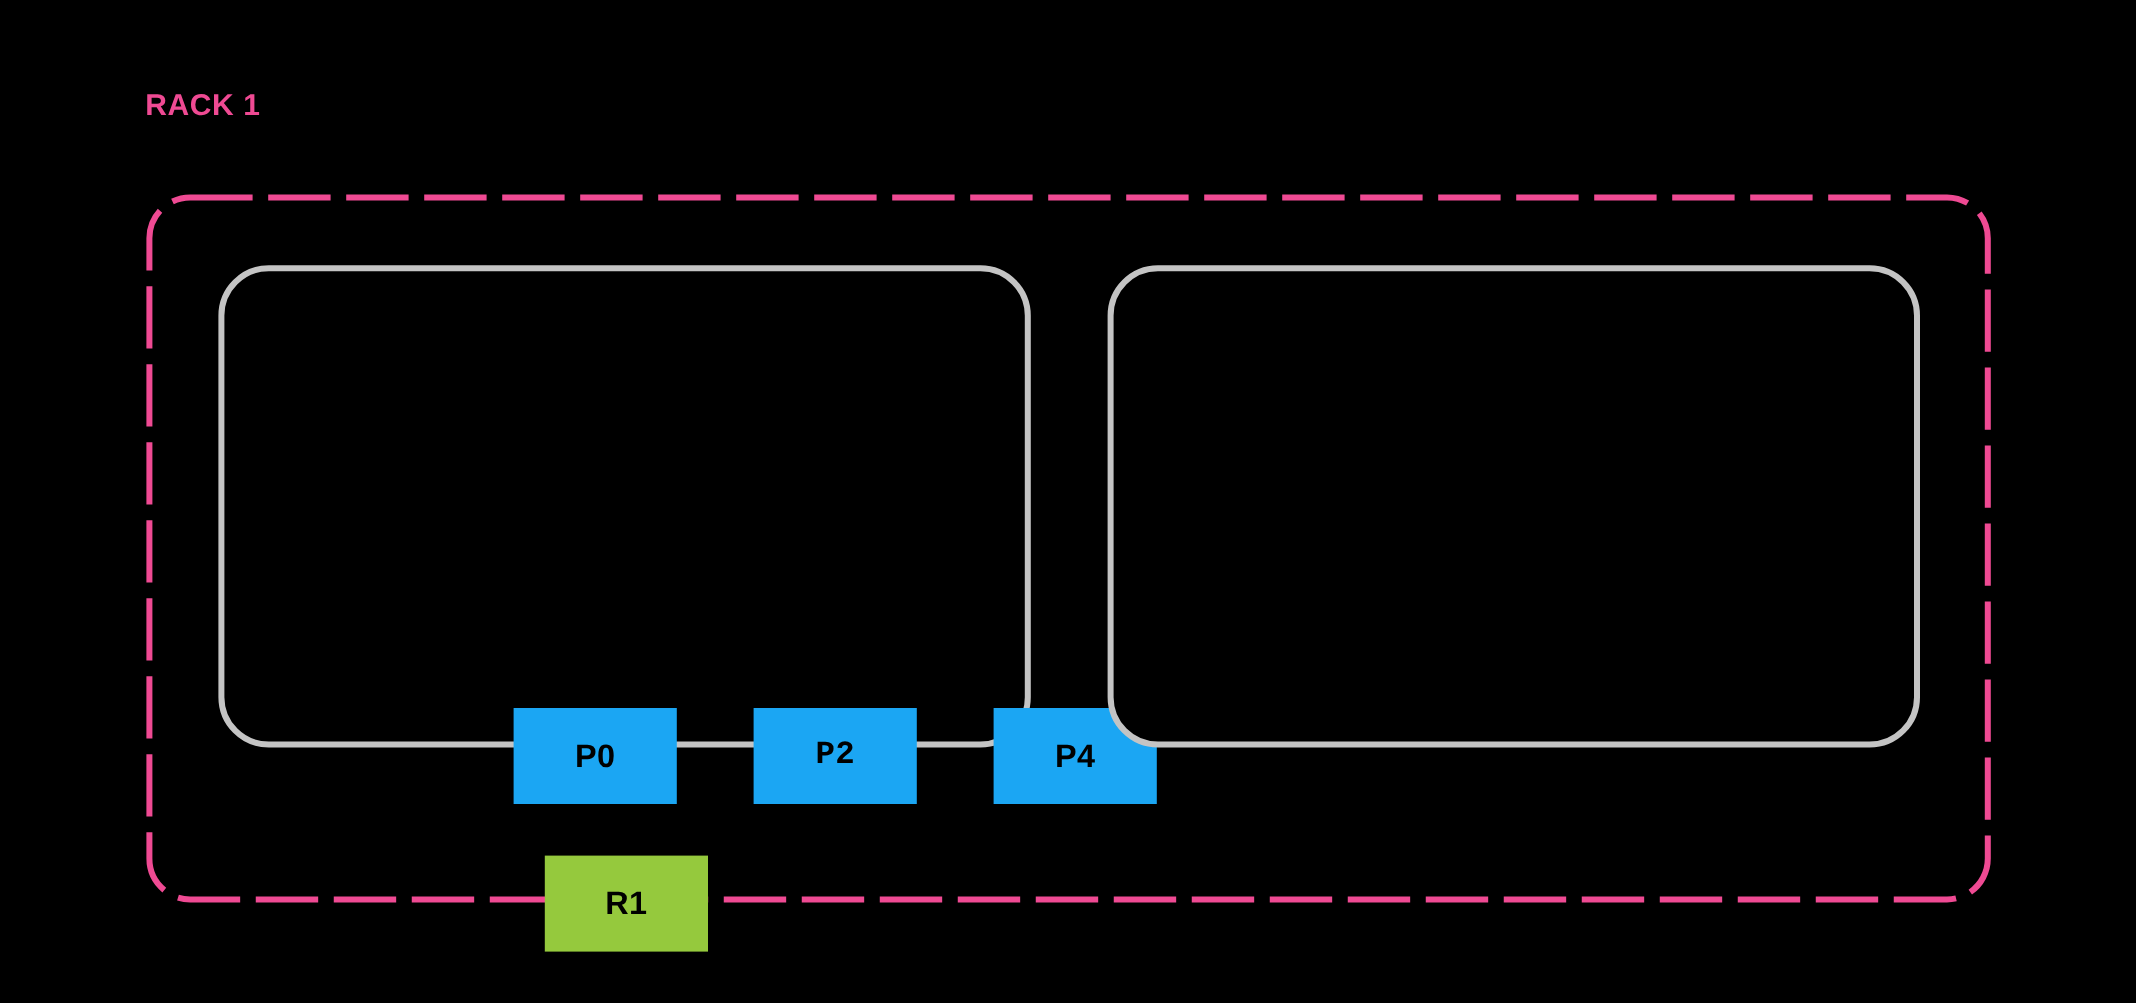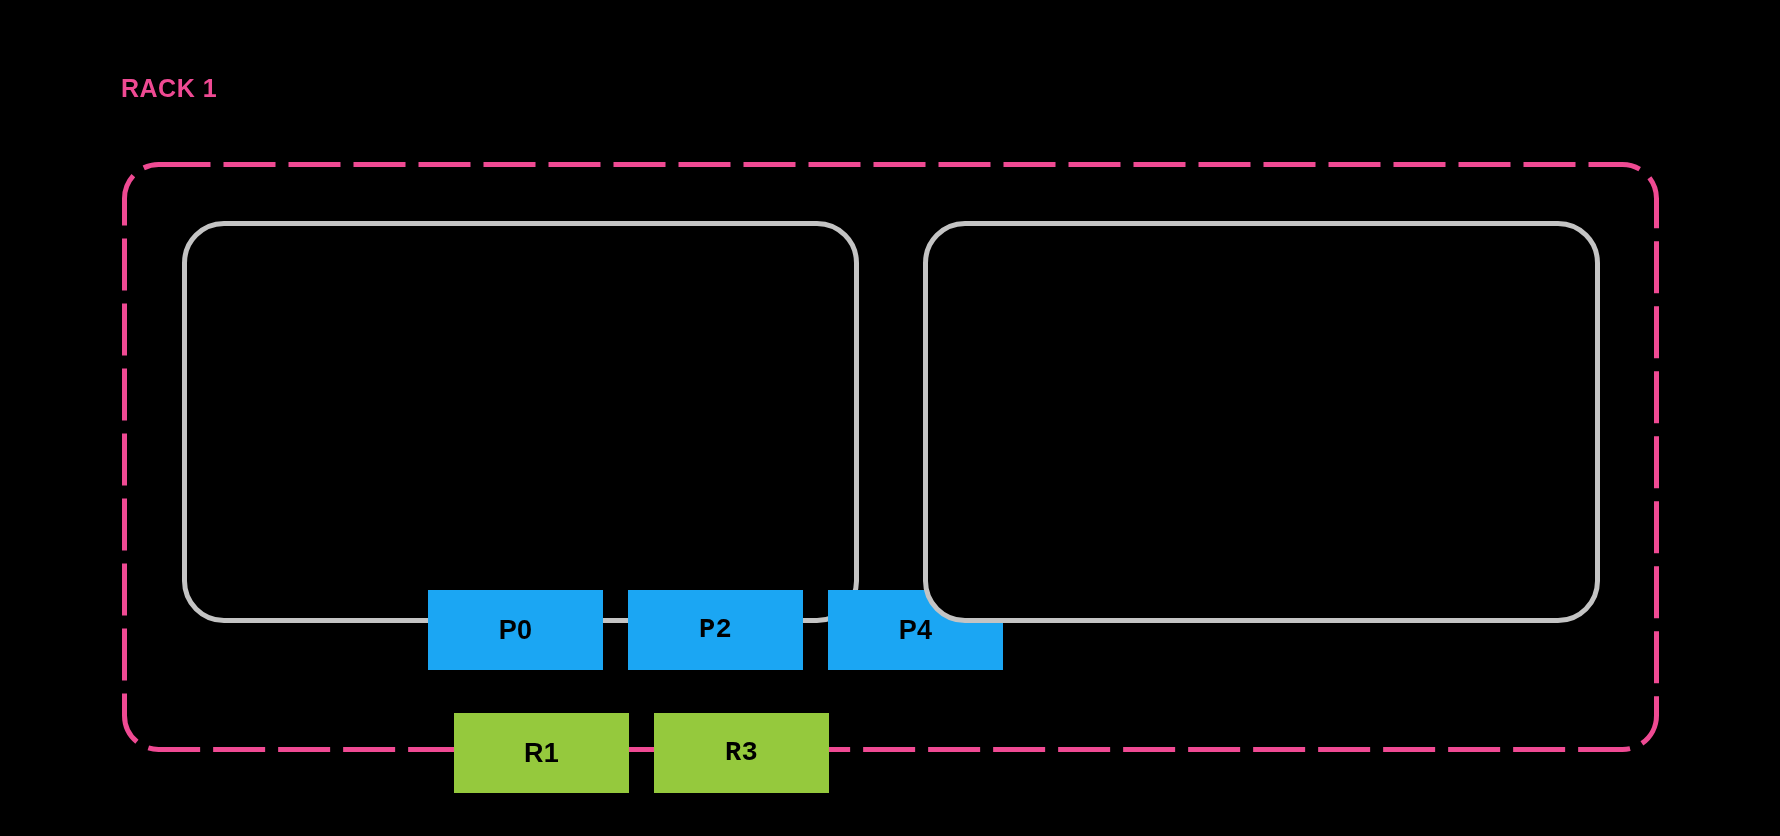--- a/index.html
+++ b/index.html
@@ -66,21 +66,21 @@
     border: 5px solid #c4c4c4;
     border-radius: 42px;
     background: #000000;
   }
   .node-panel.node-0 { left: 182px;  width: 677px; }
   .node-panel.node-1 { left: 923px;  width: 677px; }
 
   
   .shard {
     position: absolute;
-    width: 175px;
+    width: 136px;
     height: 80px;
     display: flex;
     align-items: center;
     justify-content: center;
     font-size: 27px;
     font-weight: bold;
     color: #000000;
     letter-spacing: 0.3px;
     line-height: 1;
     box-sizing: border-box;
@@ -109,21 +109,20 @@
       <rect x="2.5" y="2.5" width="1532" height="585" rx="34" ry="34" fill="none" stroke="#ef4a93" stroke-width="5" stroke-dasharray="52 13" stroke-linecap="butt"></rect>
     </svg>
   </div>
 
   <div class="node-panel node-0">
     <div class="shard primary row-top n0-c0">P0</div>
     <div class="shard primary row-top n0-c1">P2</div>
     <div class="shard primary row-top n0-c2">P4</div>
 
     <div class="shard replica row-bottom n0-c0">R1</div>
-    <div class="shard replica row-bottom n0-c1">R3</div>
   </div>
 
   <div class="node-panel node-1">
     
     
     
 
     
     
   </div>

